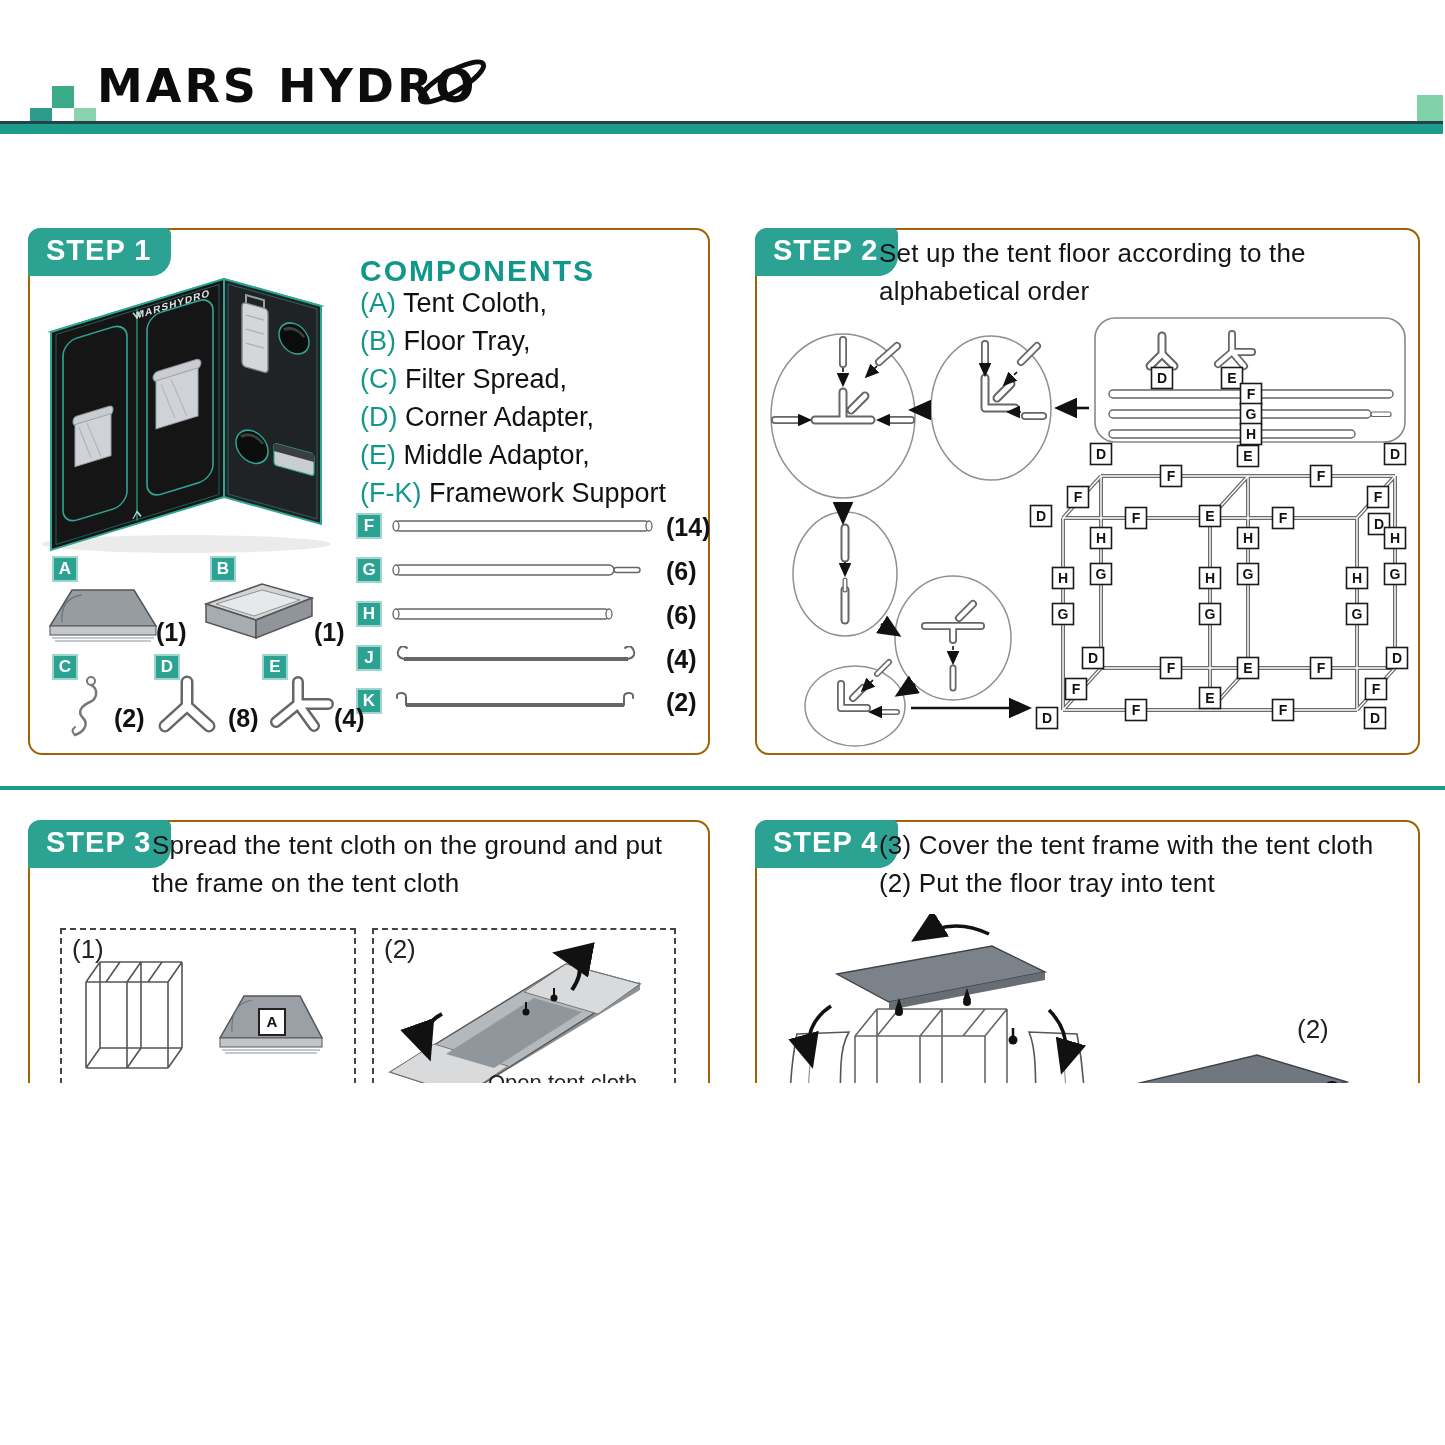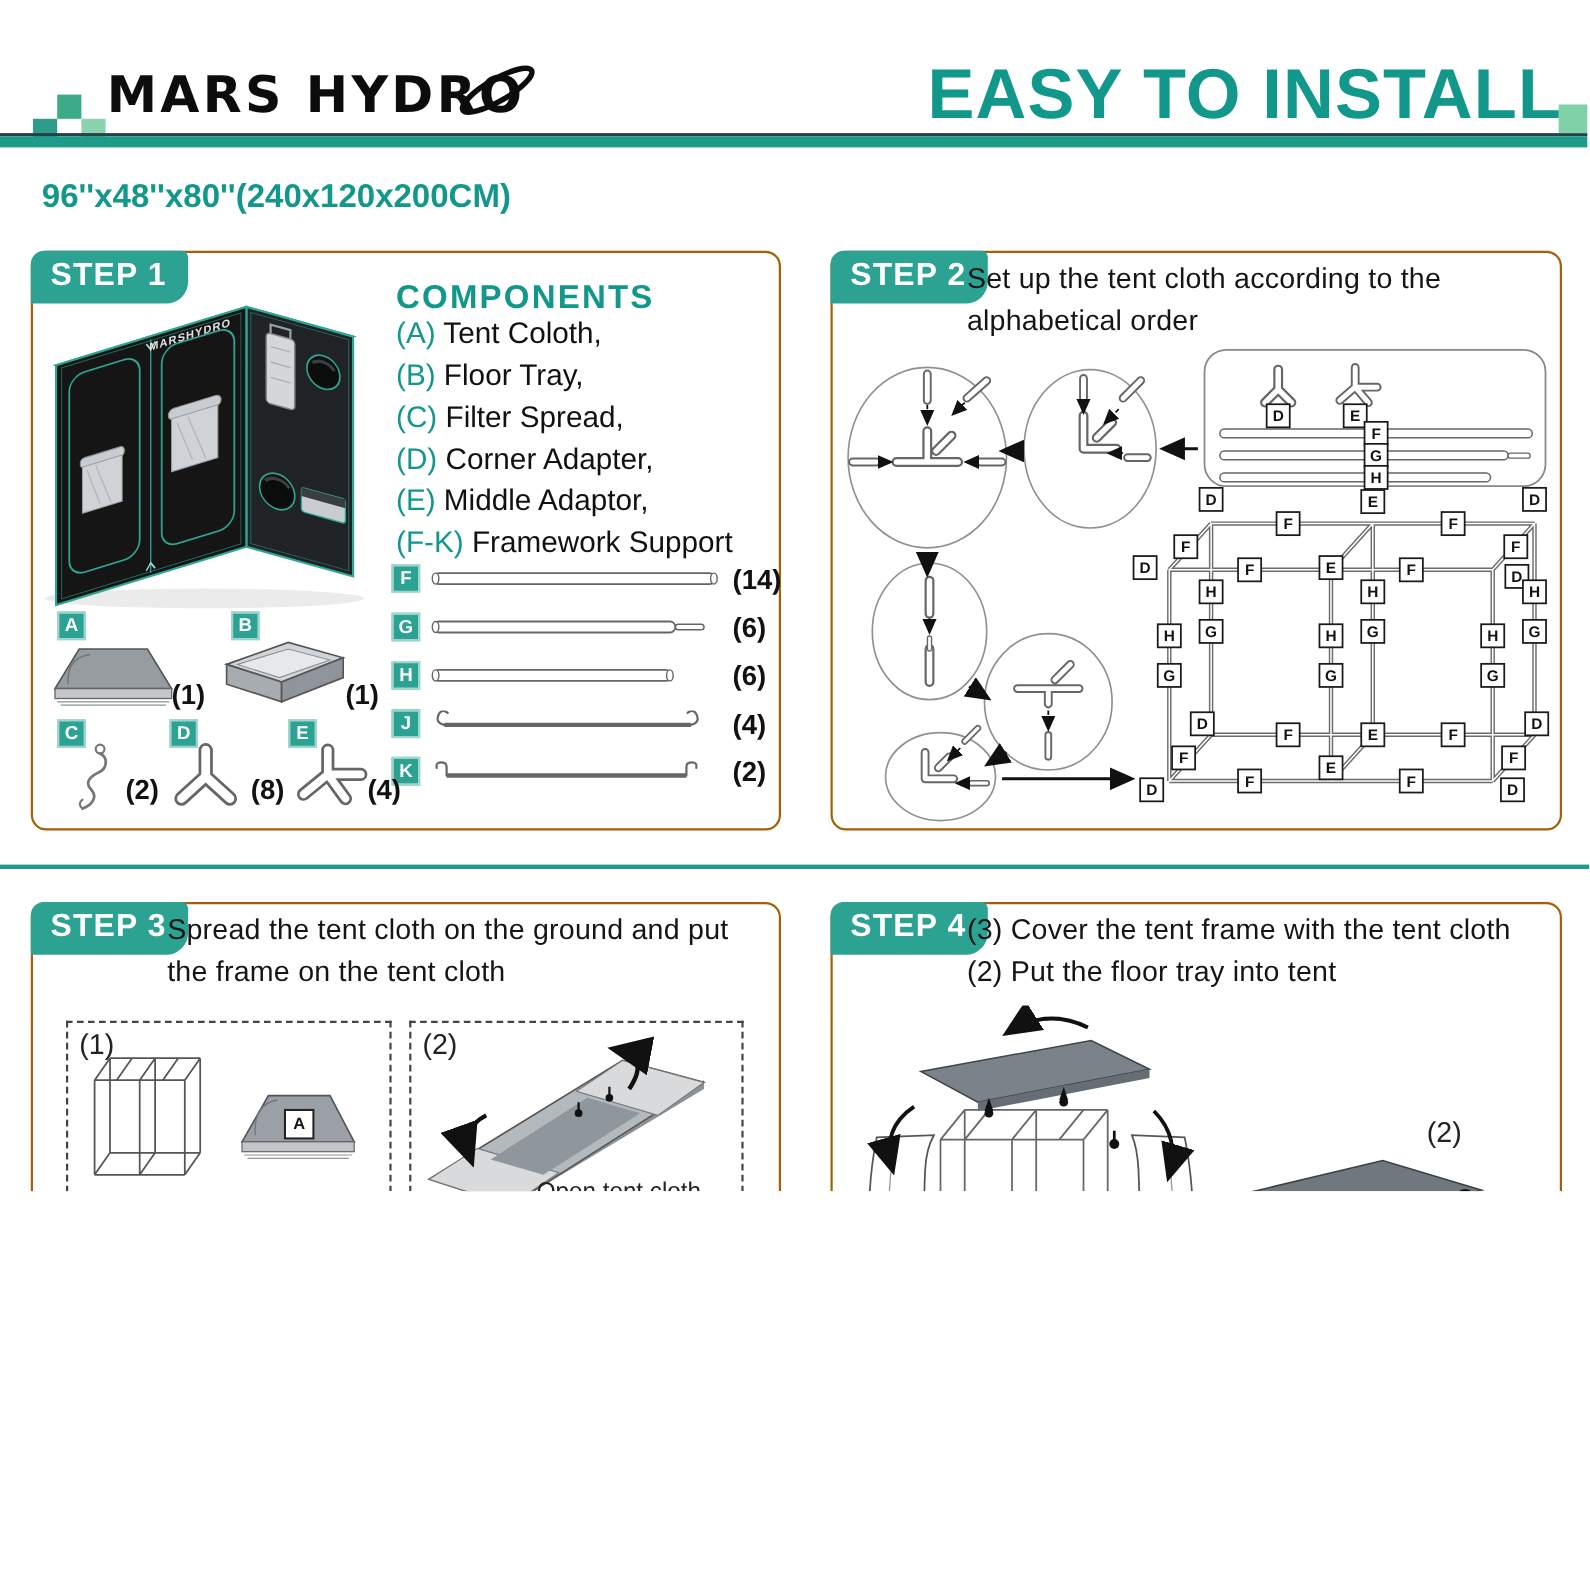--- a/index.html
+++ b/index.html
@@ -50,26 +50,24 @@
 
   <div class="sq" style="left:52px;top:86px;background:#3CAB87;"></div>
   <div class="sq" style="left:30px;top:108px;background:#2E9C8B;"></div>
   <div class="sq" style="left:74px;top:108px;background:#8AD3AE;"></div>
 
   <svg class="abs" style="left:95px;top:50px;" width="430" height="72" viewBox="0 0 430 72">
     <text x="2" y="52" font-family="DejaVu Sans, sans-serif" font-weight="bold" font-size="46" letter-spacing="3" fill="#0c0c0c">MARS HYDRO</text>
     <ellipse cx="357" cy="32" rx="36" ry="10" fill="none" stroke="#0c0c0c" stroke-width="5" transform="rotate(-30 357 32)"></ellipse>
   </svg>
 
-  <div class="header-title">EASY TO INSTALL</div>
   <div class="rule-navy"></div>
   <div class="rule-teal"></div>
   <div class="corner-sq"></div>
 
-  <div class="dims">96''x48''x80''(240x120x200CM)</div>
 
   <div class="panel" id="panel1">
     <div class="badge">STEP 1</div>
 
     <svg class="abs" style="left:6px;top:24px;" width="310" height="300" viewBox="0 0 310 300">
       <ellipse cx="150" cy="290" rx="145" ry="9" fill="rgba(0,0,0,0.08)"></ellipse>
       <polygon points="15,78 188,25 285,52 112,105" fill="#0c0d0d" stroke="#2FA593" stroke-width="2"></polygon>
       <g transform="translate(188,25) skewY(15.55)">
         <rect x="0" y="0" width="97" height="218" fill="#202325" stroke="#2FA593" stroke-width="2"></rect>
         <rect x="4" y="4" width="89" height="210" fill="none" stroke="#2FA593" stroke-width="0.8" opacity="0.6"></rect>
@@ -184,21 +182,21 @@
     <div class="chip" style="left:232px;top:424px;">E</div>
     <svg class="abs" style="left:226px;top:444px;" width="88" height="64" viewBox="0 0 88 64">
       <path d="M42,30 V8 M42,30 L20,48 M42,30 L58,52 M42,30 H72" stroke="#666" stroke-width="12" stroke-linecap="round" fill="none"></path>
       <path d="M42,30 V8 M42,30 L20,48 M42,30 L58,52 M42,30 H72" stroke="#fff" stroke-width="7" stroke-linecap="round" fill="none"></path>
     </svg>
     <div class="count" style="left:304px;top:474px;">(4)</div>
   </div>
 
   <div class="panel" id="panel2">
     <div class="badge">STEP 2</div>
-    <div class="step-text" style="left:122px;top:8px;">Set up the tent cloth according to the</div>
+    <div class="step-text" style="left:122px;top:8px;">Set up the tent floor according to the</div>
     <div class="step-text" style="left:122px;top:46px;">alphabetical order</div>
 
     <svg class="abs" style="left:6px;top:86px;" width="649" height="432" viewBox="0 0 649 432">
       <defs>
         <marker id="ah" markerWidth="9" markerHeight="8" refX="7" refY="4" orient="auto">
           <path d="M0,0 L9,4 L0,8 Z" fill="#111"></path>
         </marker>
       </defs>
 
       <rect x="332" y="2" width="310" height="124" rx="20" fill="none" stroke="#888" stroke-width="1.6"></rect>

